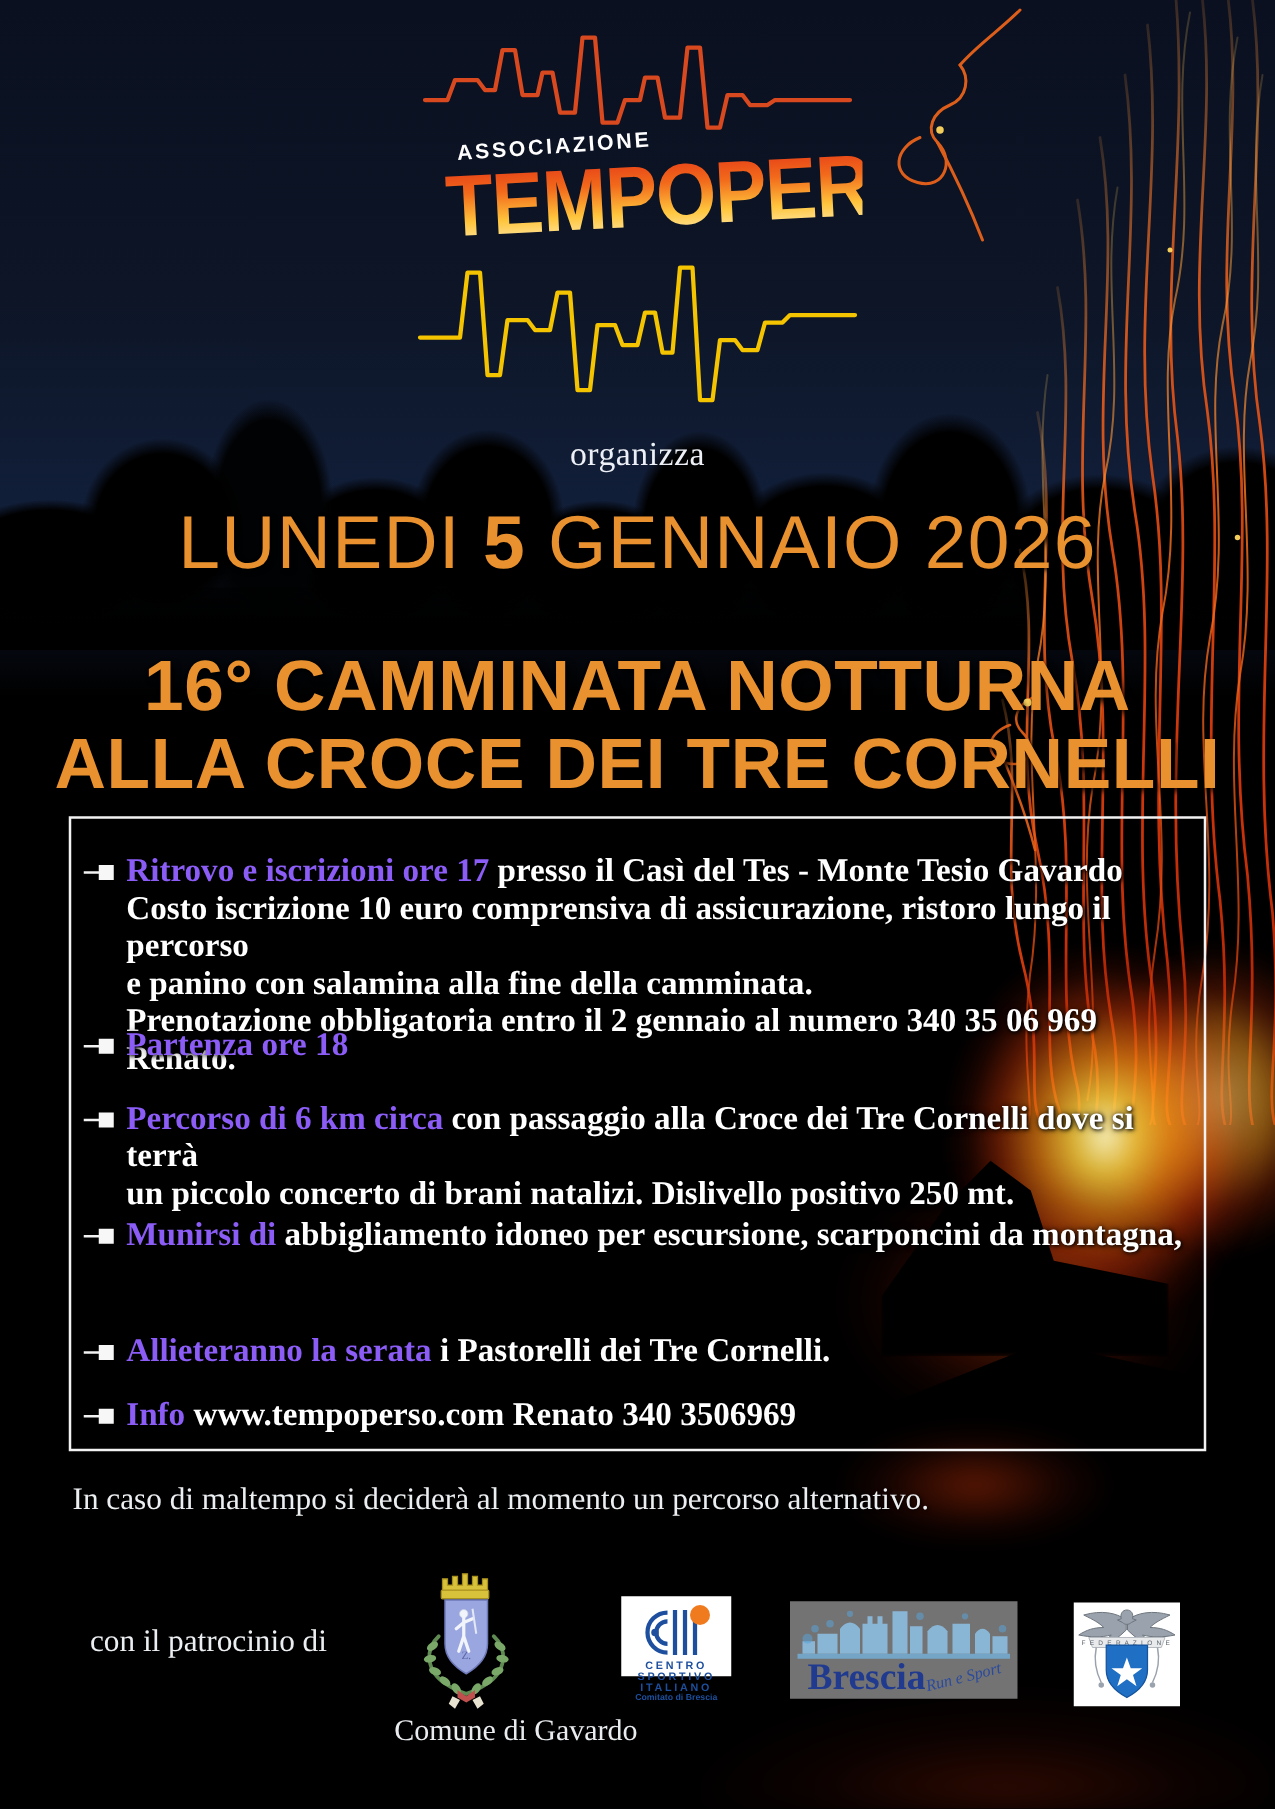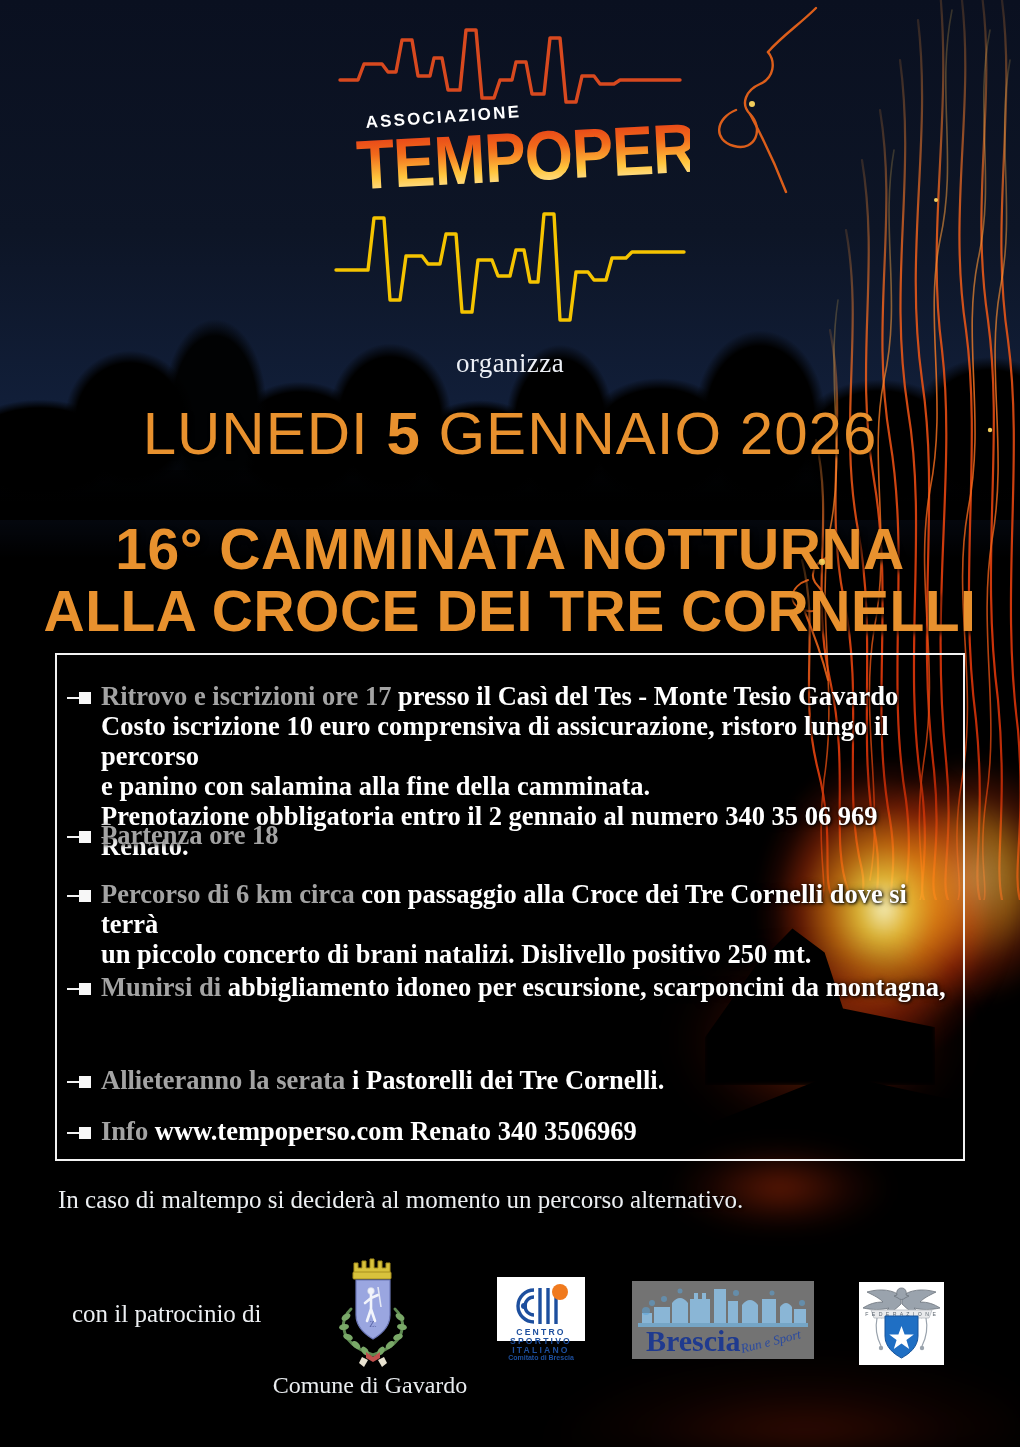--- a/index.html
+++ b/index.html
@@ -175,21 +175,21 @@
     position:absolute; left:12px; top:0px; width:12px; height:12px; background:#f7f7f7;
   }
   .bullet .body {
     margin-left:34px;
     color:#ffffff;
     font-weight:bold;
     font-size:26.5px;
     line-height:30px;
     text-shadow:1px 1px 3px rgba(0,0,0,.95), 0 0 6px rgba(0,0,0,.8);
   }
-  .bullet .body .hl { color:#a3a3a3; }
+  .bullet .body .hl { color:#8b5cf6; }
   .bullet .body .ln { display:block; }
 
   
   .b0 { top:26px; }
   .b1 { top:165px; }
   .b2 { top:224px; }
   .b3 { top:317px; }
   .b4 { top:410px; }
   .b5 { top:461px; }
 
@@ -201,21 +201,21 @@
     text-shadow:1px 1px 3px rgba(0,0,0,.9);
   }
   .patrocinio {
     position:absolute; left:72px; top:1300px;
     font-family:"Liberation Serif", serif;
     font-size:25px; color:#eceff2;
     text-shadow:1px 1px 3px rgba(0,0,0,.9);
   }
   .comune-label {
     position:absolute; left:230px; top:1372px; width:280px;
-    text-align:center;
+    text-align:right;
     font-family:"Liberation Serif", serif;
     font-size:24px; color:#e9ecef;
     text-shadow:1px 1px 3px rgba(0,0,0,.9);
   }
 
   .logos { position:absolute; left:0; top:0; width:100%; height:100%; }
 
   .comune-crest { position:absolute; left:318px; top:1253px; width:110px; height:118px; }
   .comune-crest svg { display:block; }
 

